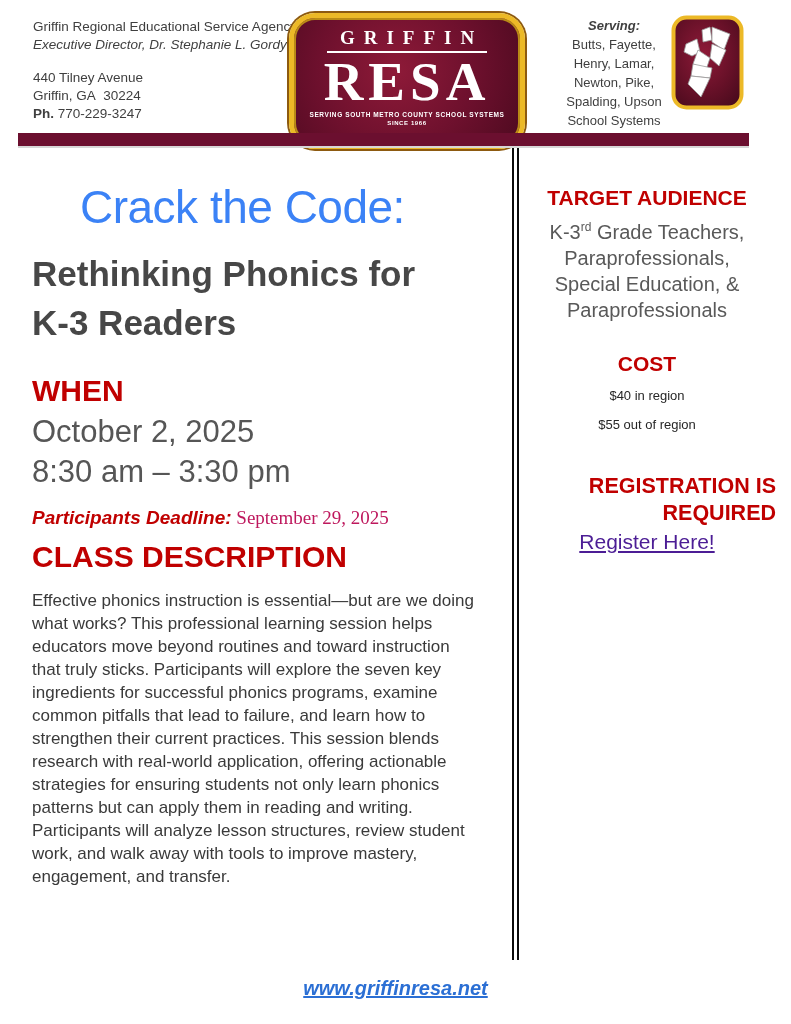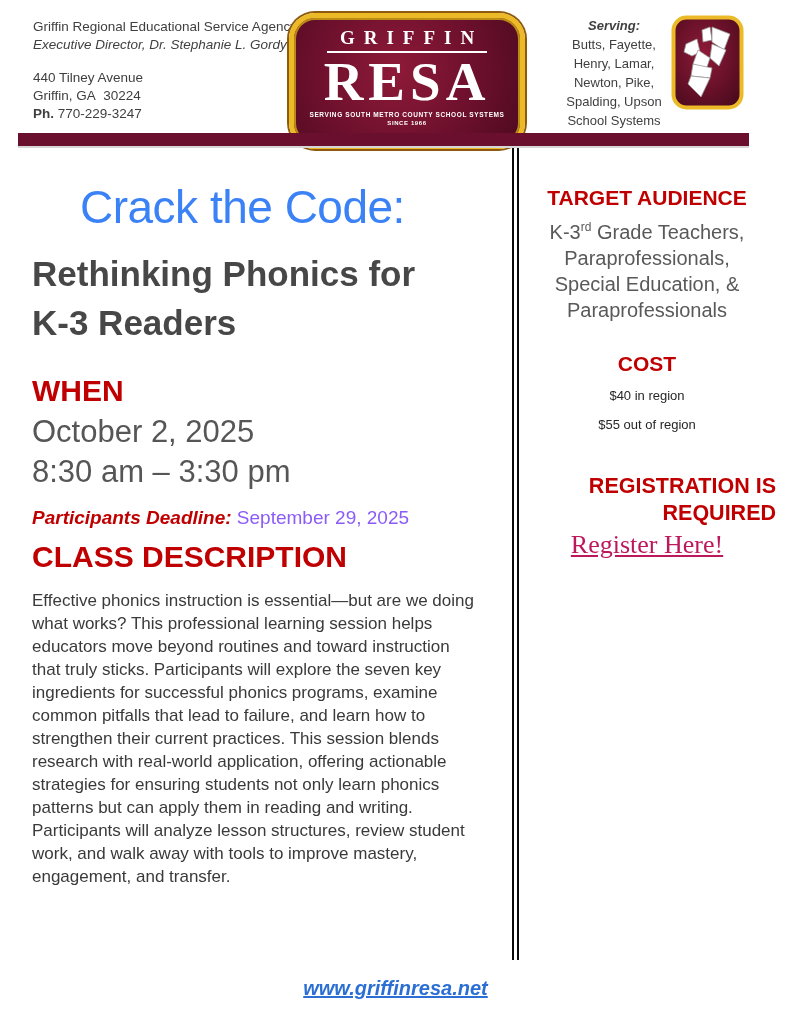--- a/index.html
+++ b/index.html
@@ -77,38 +77,38 @@
     line-height: 49px; white-space: pre-line;
   }
   .red-heading { color: #c00000; font-weight: bold; }
   .when-heading { left: 32px; top: 374px; font-size: 30px; }
   .when-details {
     left: 32px; top: 412px;
     font-size: 31px; color: #565656; line-height: 40px; white-space: pre-line;
   }
   .deadline-line { left: 32px; top: 507px; font-size: 19px; }
   .deadline-label { color: #c00000; font-weight: bold; font-style: italic; }
-  .deadline-value { color: #8b5cf6; }
+  .deadline-value { color: #be185d; font-family: Liberation Serif, serif; }
   .class-desc-heading { left: 32px; top: 540px; font-size: 30px; }
   .class-desc-text {
     left: 32px; top: 589px; width: 478px;
     font-size: 17px; color: #3a3a3a; line-height: 23px; white-space: pre-line;
   }
   
   .right-col { position: absolute; left: 518px; width: 258px; text-align: center; }
   .ta-heading { top: 186px; font-size: 21px; }
   .audience-block { top: 214px; font-size: 20px; color: #595959; line-height: 26px; }
   .audience-rest { white-space: pre-line; }
   .sup { font-size: 12px; vertical-align: super; }
   .cost-heading { top: 352px; font-size: 21px; }
   .cost-values { top: 381px; font-size: 13px; color: #262626; line-height: 29px; white-space: pre-line; }
   .reg-heading { top: 473px; font-size: 21.5px; line-height: 27px; white-space: pre-line; text-align: right; }
   .register-link-wrap { top: 530px; }
   a.register-link {
-    font-size: 26px; color: #be185d; text-decoration: underline; cursor: pointer; font-family: Liberation Serif, serif;
+    font-size: 21px; color: #4c1d95; text-decoration: underline; cursor: pointer;
   }
   
   .footer { position: absolute; left: 0; top: 977px; width: 791px; text-align: center; }
   a.website-link {
     font-size: 20px; font-weight: 600; font-style: italic;
     color: #2b6fd4; text-decoration: underline; cursor: pointer;
   }
 </style>
 </head>
 <body>

